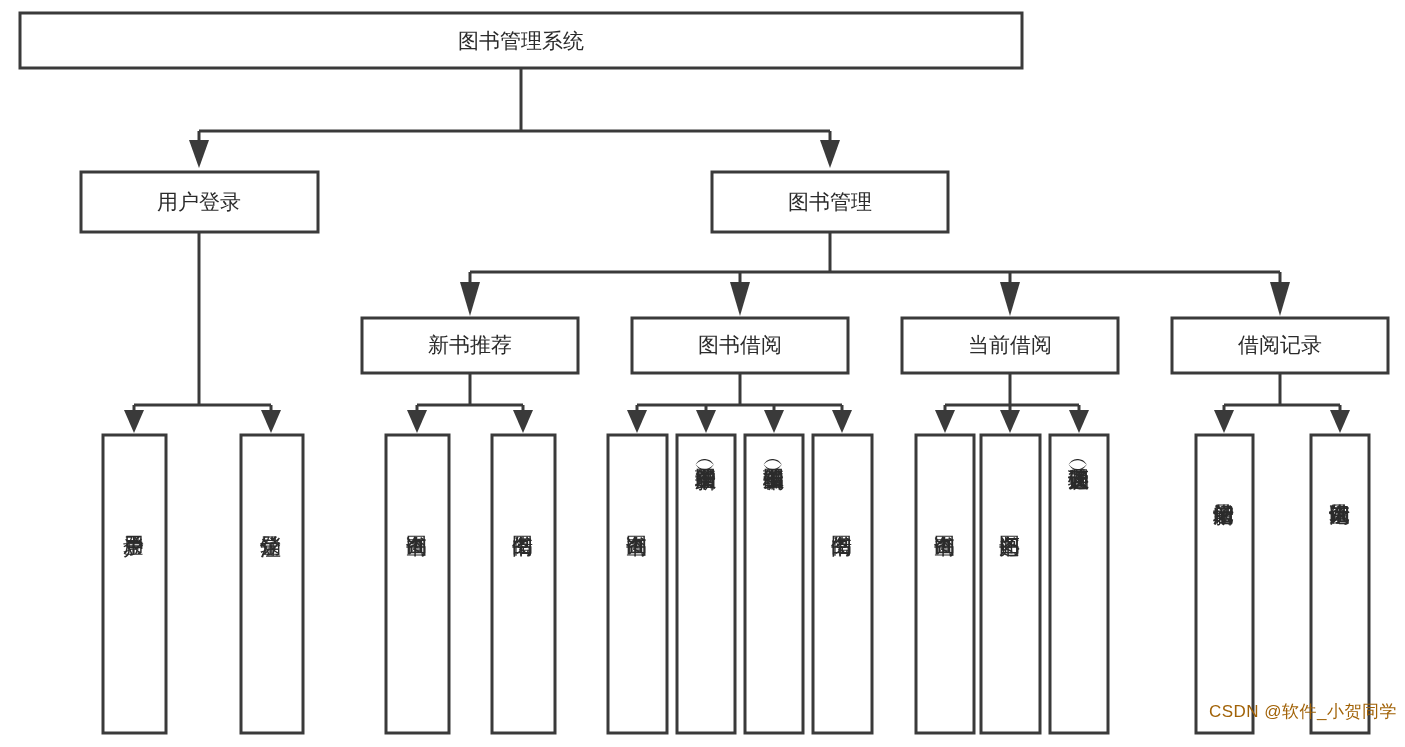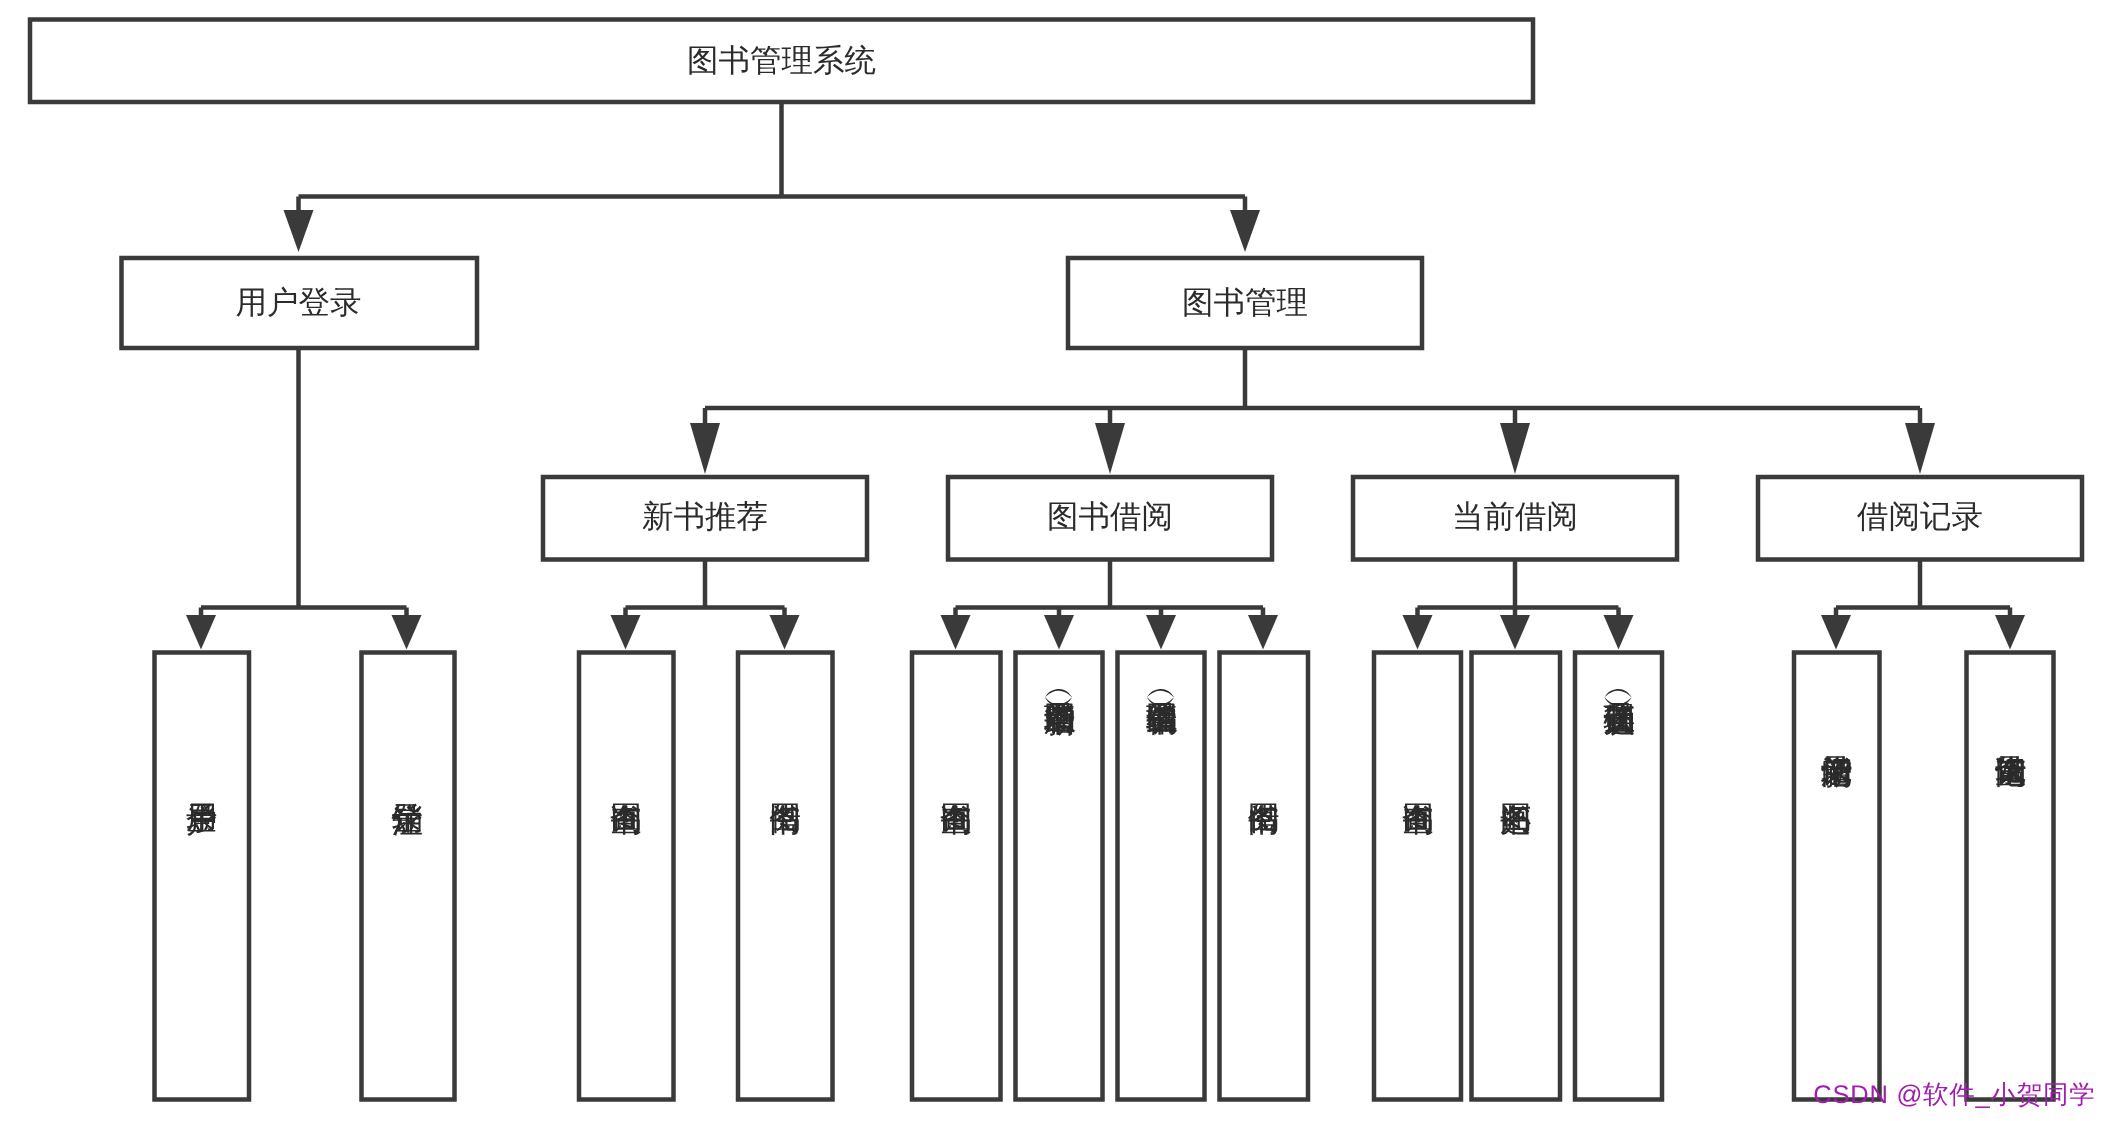--- a/index.html
+++ b/index.html
@@ -50,24 +50,24 @@
   }
   .node-label-v {
     font-family: "Liberation Sans", "DejaVu Sans", sans-serif;
     font-size: 21px;
     fill: #2b2b2b;
     text-anchor: middle;
   }
   .watermark-text {
     position: absolute;
     right: 8px;
-    bottom: 6px;
+    bottom: 24px;
     font-family: "Liberation Sans", "DejaVu Sans", sans-serif;
     font-size: 17px;
-    color: #a21caf;
+    color: #a16207;
     white-space: nowrap;
     letter-spacing: 0.5px;
   }
 </style>
 </head>
 <body>
 
 <div id="diagram-root">
 
   <svg class="diagram-canvas" viewBox="0 0 1405 747" xmlns="http://www.w3.org/2000/svg">

